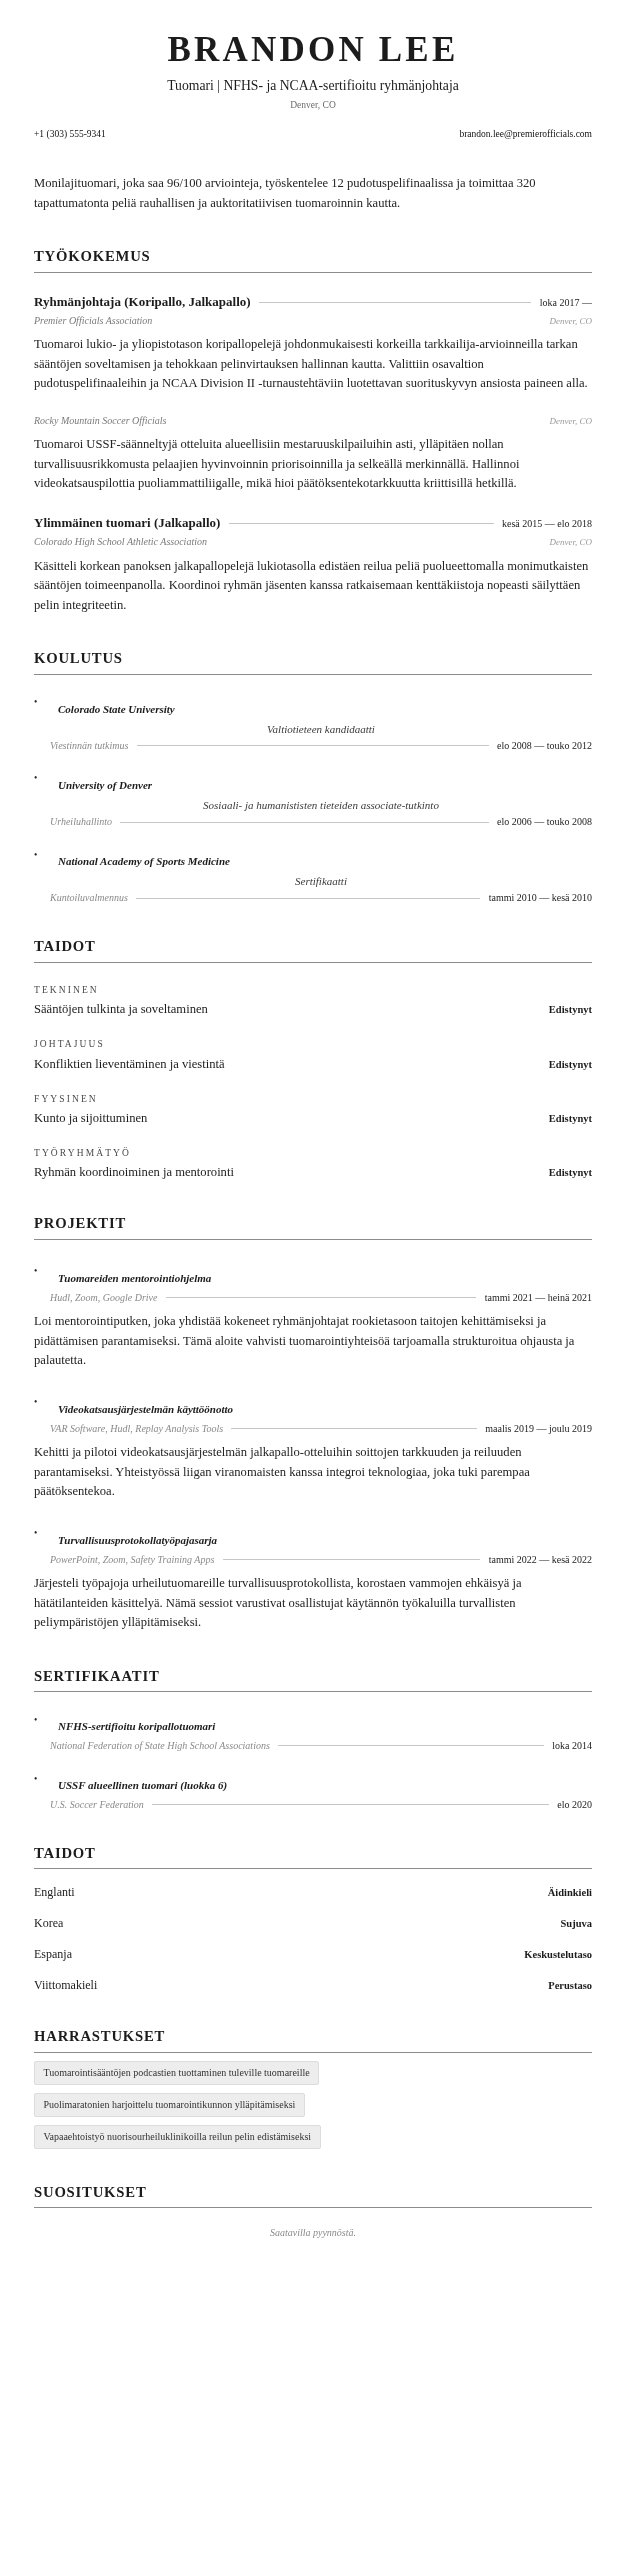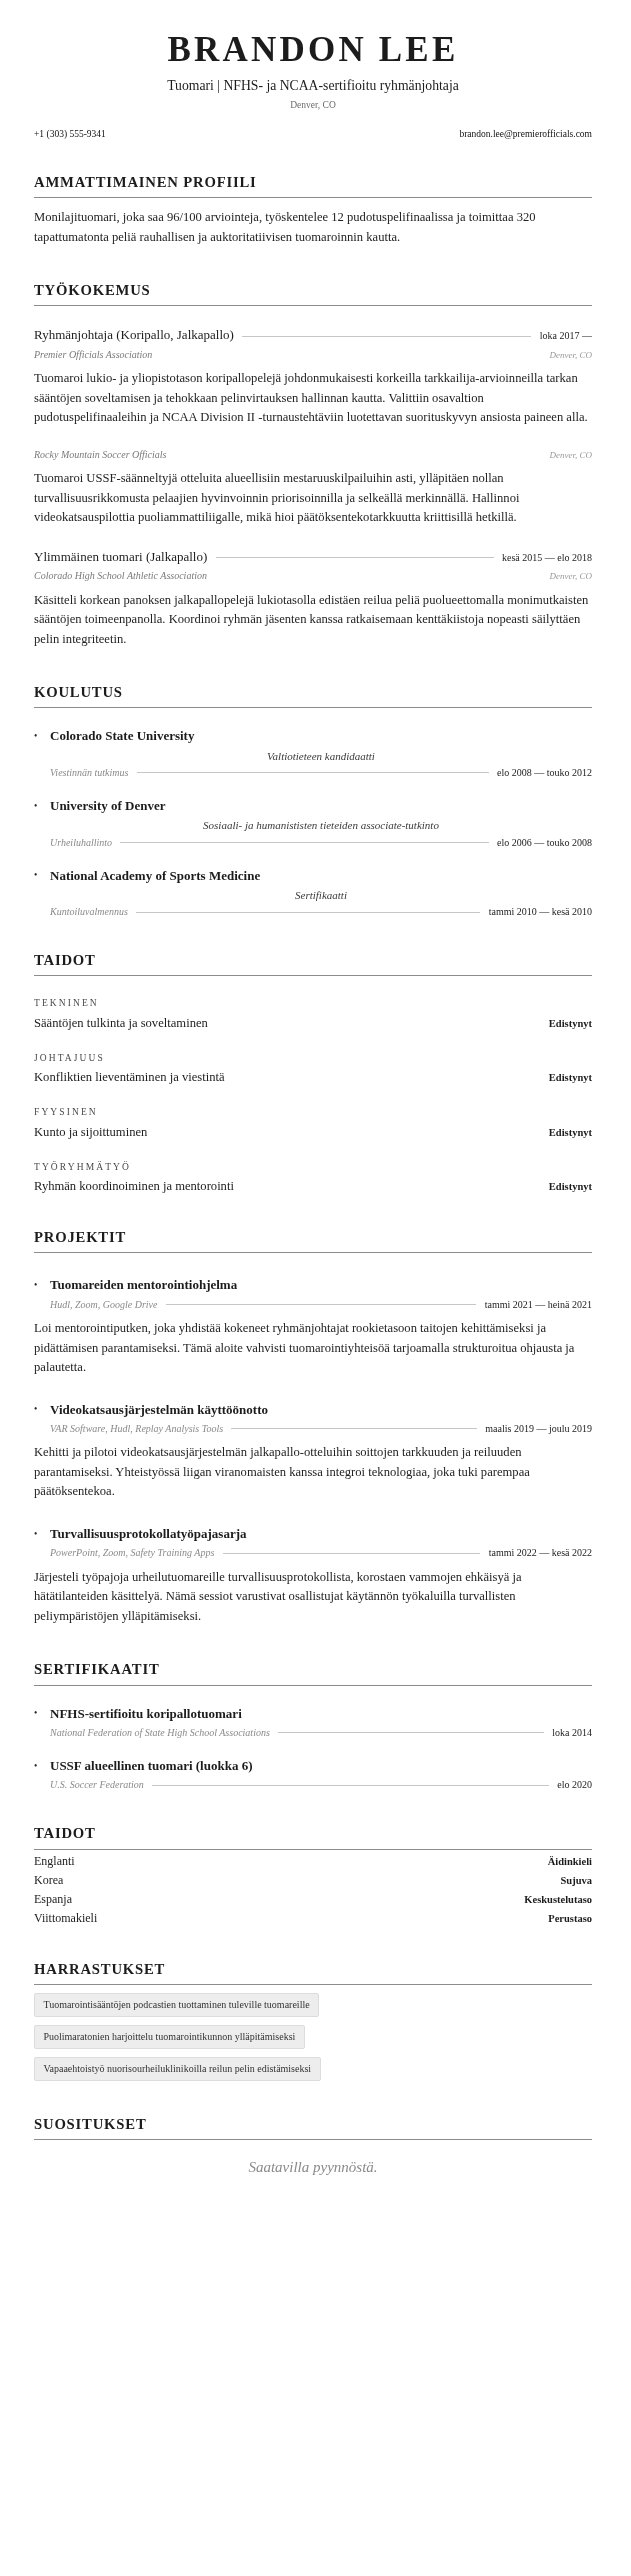--- a/index.html
+++ b/index.html
@@ -24,73 +24,72 @@
   
   .flex-row { display:flex; align-items:baseline; }
   .between-row { display:flex; justify-content:space-between; align-items:baseline; }
   .leader { flex:1 1 auto; min-width:12.6px; border-bottom:0.5px solid #c6c6c6; margin:0 8.4px; position:relative; top:-2.6px; }
   .date { font-size:10px; white-space:nowrap; color:#222; }
   .muted-italic { font-style:italic; color:#8a8a8a; font-size:10px; white-space:nowrap; }
   .body-text { font-size:12.6px; line-height:1.55; margin:9.5px 0 0; color:#232323; }
 
   
   .job { margin-top:21px; }
-  .job-role { font-size:13px; font-weight:400; margin:0; white-space:nowrap; }
+  .job-role { font-size:13px; font-weight:700; margin:0; white-space:nowrap; }
   .job-sub { margin-top:5.3px;gap:28px; }
   .company { font-style:italic; color:#7a7a7a; font-size:10px; }
   .place { font-style:italic; color:#9a9a9a; font-size:9px; }
 
   
   .bullet-item { display:flex; margin-top:20px; }
   .bullet { flex:0 0 16px; font-size:9.5px; color:#222; padding-top:2.6px; }
   .bullet::before { content:"•"; }
   .bullet-content { flex:1; min-width:0; }
-  .entry-name { font-size:13px; font-weight:700; margin:0; }
+  .entry-name { font-size:11px; font-weight:700; margin:8px;font-style:italic; }
   .edu-degree { font-style:italic; font-size:11px; color:#3a3a3a; margin-top:5.3px;text-align:center; }
   .meta-row { margin-top:5.3px; }
   .tools { font-size:10px; }
 
   
   .skill-group { margin-top:22px; }
   .skill-cat { font-size:9.5px; letter-spacing:2.1px; color:#4a4a4a; }
   .skill-row { margin-top:7.4px; }
   .skill-name { font-size:12.6px; }
   .level { font-size:10.5px; font-weight:700; }
 
   
   .project { margin-top:24px; }
 
   
-  .lang-row { margin-top:4px; }
+  .lang-row { margin-top:16px; }
   .lang-name { font-size:12px; }
 
   
   .hobby-row { margin-top:8.4px; }
   .hobby-box { display:inline-block; background:#ededed; border:0.5px solid #dcdcdc; border-radius:2px; padding:5.3px 8.4px; font-size:10px; color:#333; }
 
   
-  .refs-note { text-align:center; font-style:italic; color:#8a8a8a; font-size:15px; margin-top:19px; }
+  .refs-note { text-align:center; font-style:italic; color:#8a8a8a; font-size:10px; margin-top:19px; }
 </style>
 </head>
 <body>
 
 <div class="page">
 
   <header class="header">
     <h1 class="name">BRANDON LEE</h1>
     <div class="tagline">Tuomari | NFHS- ja NCAA-sertifioitu ryhmänjohtaja</div>
     <div class="loc-line">Denver, CO</div>
     <div class="contact-row">
       <span>+1 (303) 555-9341</span>
       <span>brandon.lee@premierofficials.com</span>
     </div>
   </header>
 
   <section class="section">
-    <h2 class="section-title">AMMATTIMAINEN PROFIILI</h2>
     <p class="body-text">Monilajituomari, joka saa 96/100 arviointeja, työskentelee 12 pudotuspelifinaalissa ja toimittaa 320 tapattumatonta peliä rauhallisen ja auktoritatiivisen tuomaroinnin kautta.</p>
   </section>
 
   <section class="section">
     <h2 class="section-title">TYÖKOKEMUS</h2>
 
     <div class="job">
       <div class="flex-row">
         <h3 class="job-role">Ryhmänjohtaja (Koripallo, Jalkapallo)</h3>
         <span class="leader"></span>

